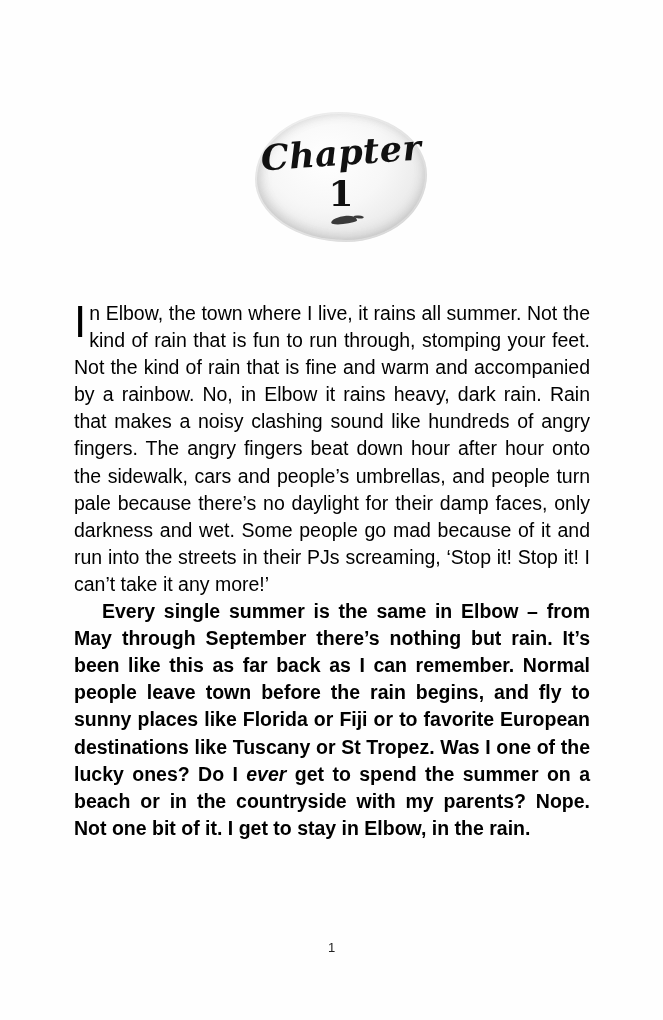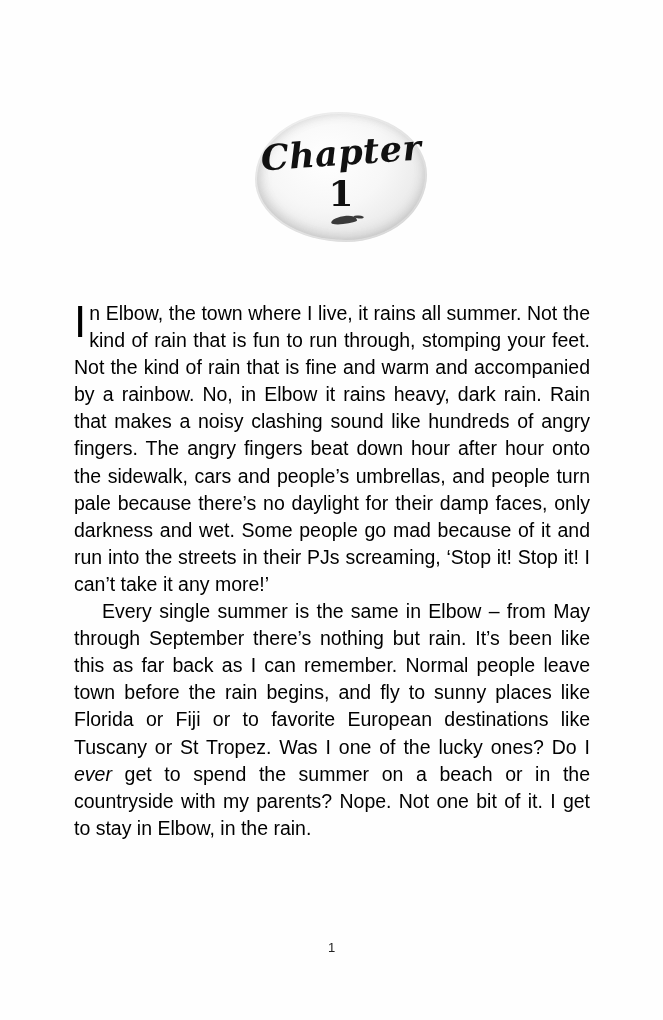--- a/index.html
+++ b/index.html
@@ -102,20 +102,21 @@
     font-size: 19.5px;
     line-height: 27.1px;
     text-align: justify;
     color: #000;
   }
   .body-text p {
     margin: 0;
   }
   .body-text p + p {
     text-indent: 28px;
+    font-weight: bold;
   }
   .dropcap {
     float: left;
     font-family: "Liberation Sans", sans-serif;
     font-size: 44px;
     line-height: 38px;
     font-weight: 400;
     padding: 2px 3px 0 0;
     margin-top: 1px;
   }

